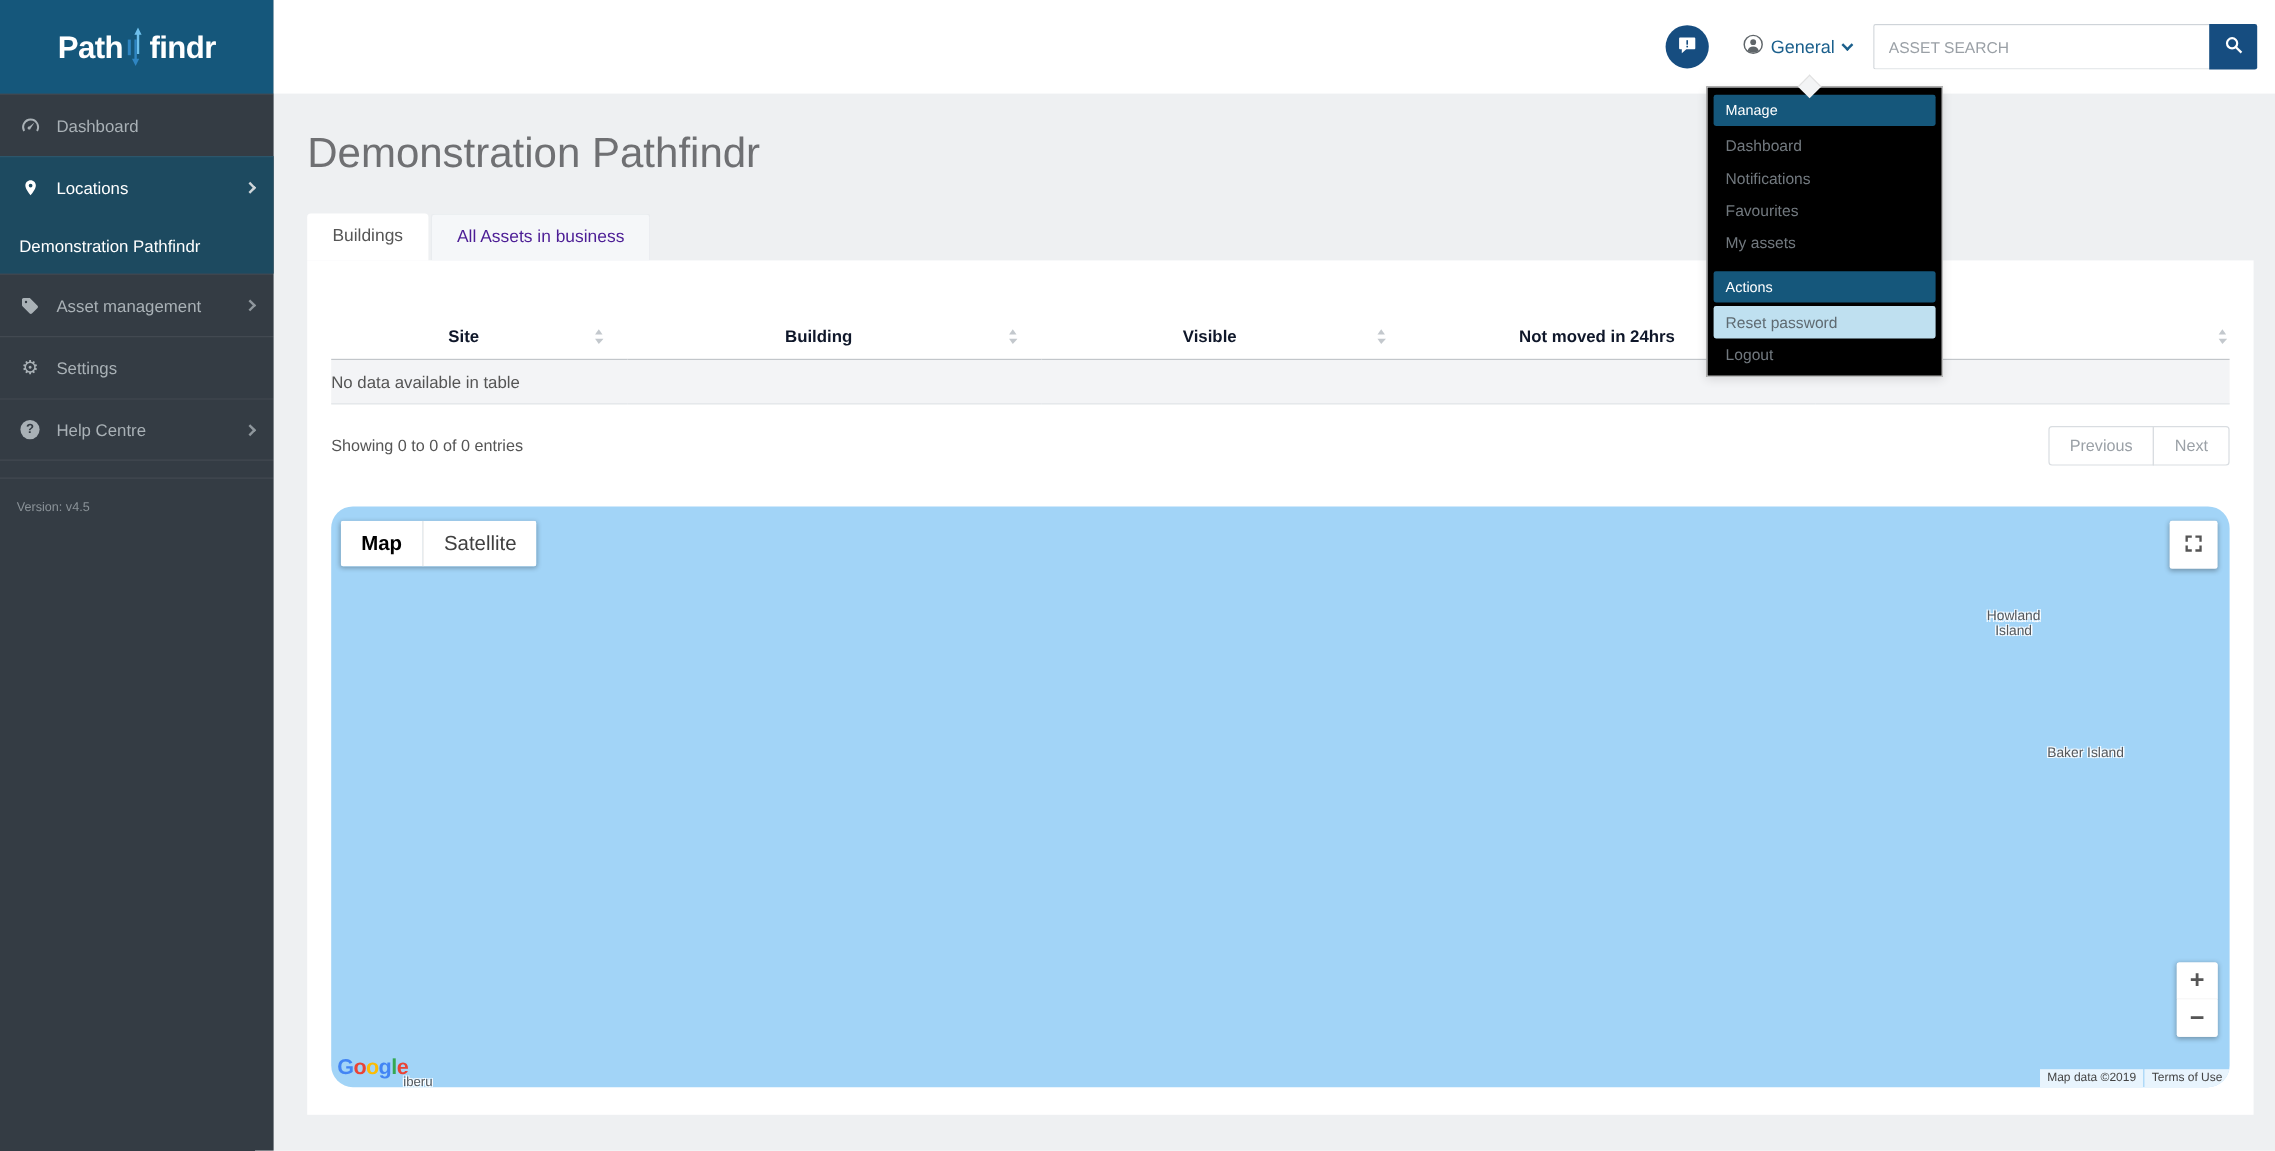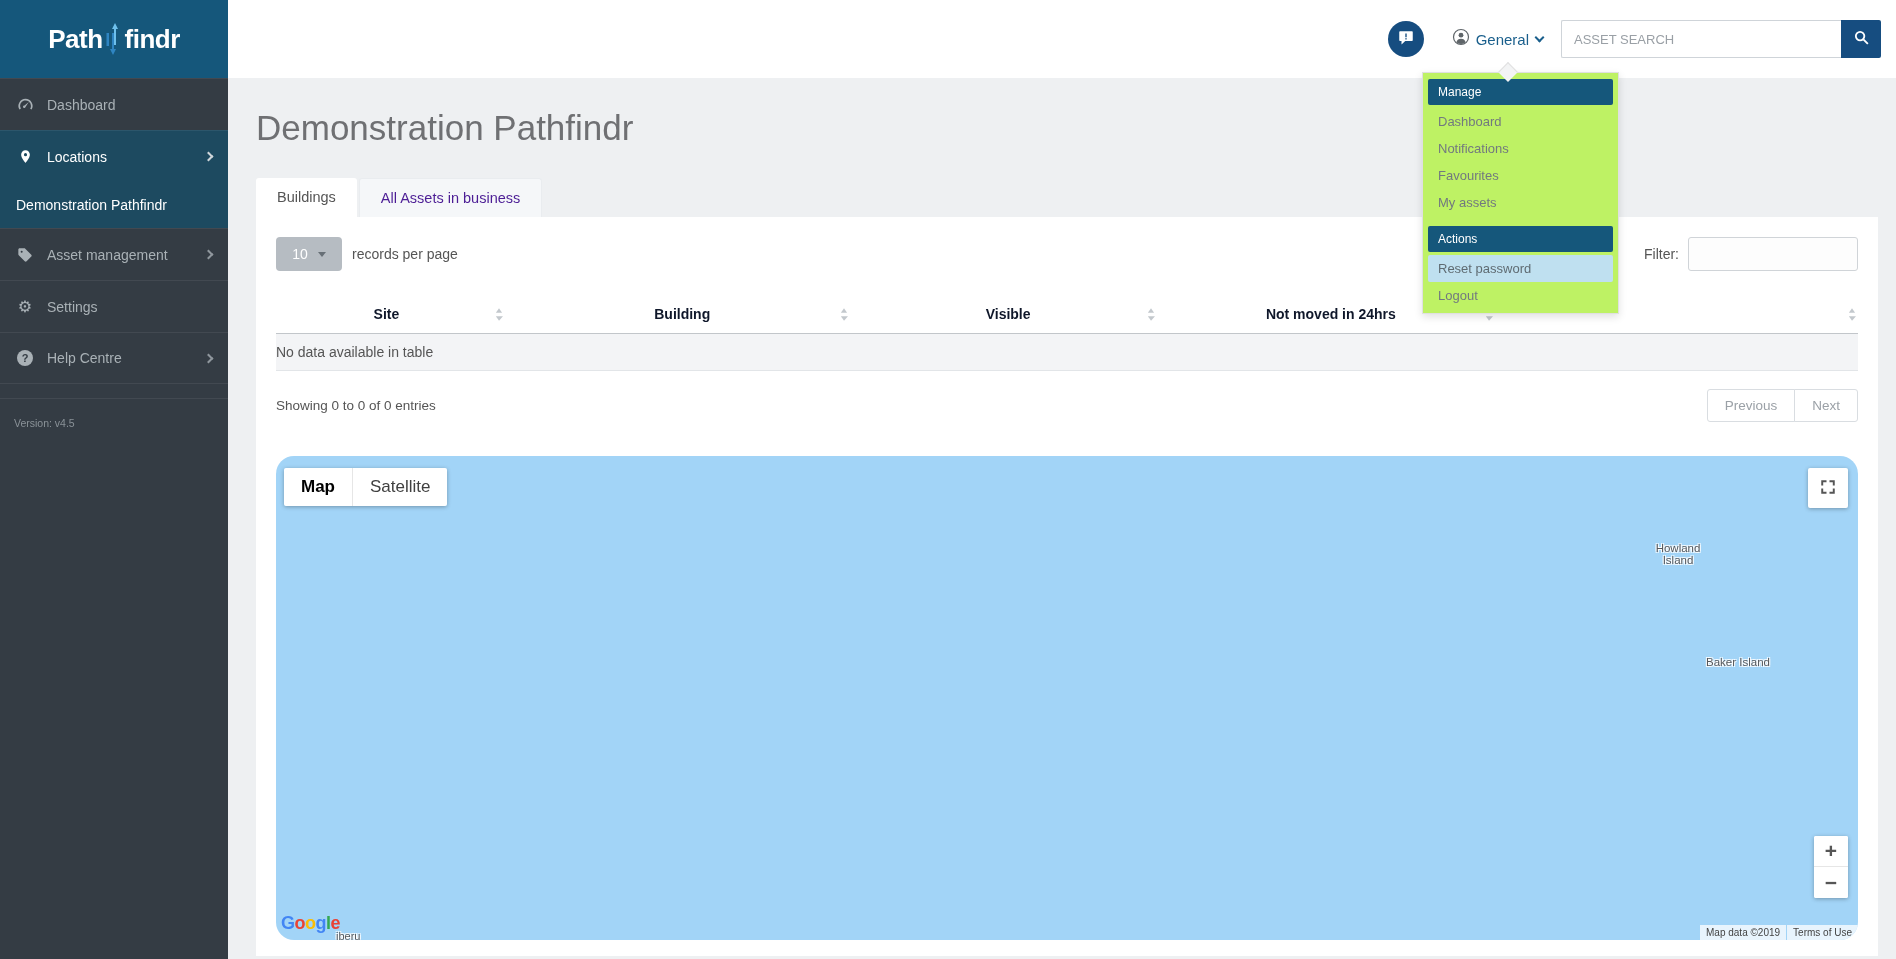--- a/index.html
+++ b/index.html
@@ -33,21 +33,21 @@
   .chat-btn { width:36px; height:36px; border-radius:50%; background:#164d80; display:flex; align-items:center; justify-content:center; margin-right:28px; cursor:pointer; border:none; }
   .user-menu { display:flex; align-items:center; margin-right:18px; cursor:pointer; }
   .user-menu-label { color:#1a5f8c; font-size:15px; margin:0 7px 0 6px; }
   .chev-down { width:7px; height:7px; border-right:2px solid #1a5f8c; border-bottom:2px solid #1a5f8c; transform:rotate(45deg); margin-top:-3px; }
   .search-group { display:flex; }
   .search-input { width:280px; height:38px; border:1px solid #cfd4d9; border-right:none; border-radius:2px 0 0 2px; padding:0 12px; font-size:13px; color:#333; outline:none; font-family:inherit; background:#fff; }
   .search-input::placeholder { color:#9aa0a6; }
   .search-btn { width:40px; height:38px; background:#164d80; border:none; border-radius:0 2px 2px 0; display:flex; align-items:center; justify-content:center; cursor:pointer; }
 
   
-  .dropdown { position:absolute; left:1422px; top:72px; width:197px; background:#bef264; border:1px solid #e0e0e0; box-shadow:0 3px 8px rgba(0,0,0,0.12); padding:6px 5px 4px; z-index:60; }
+  .dropdown { position:absolute; left:1422px; top:72px; width:197px; background:#000000; border:1px solid #e0e0e0; box-shadow:0 3px 8px rgba(0,0,0,0.12); padding:6px 5px 4px; z-index:60; }
   .dropdown-caret { position:absolute; top:-8px; left:78px; width:14px; height:14px; background:#f3f4f5; border-left:1px solid #e0e0e0; border-top:1px solid #e0e0e0; transform:rotate(45deg); }
   .dropdown-header { background:#15577b; color:#fff; font-size:12px; padding:6px 10px; border-radius:2px; margin-bottom:3px; }
   .dropdown-header.second { margin-top:10px; }
   .dropdown-item { font-size:13px; color:#72797f; padding:6px 10px; cursor:pointer; border-radius:2px; }
   .dropdown-item.highlight { background:#bfe0f0; color:#5f6b72; }
 
   
   .content { flex:1; padding:18px 18px 0 28px; }
   .page-title { font-size:35px; font-weight:400; color:#6f7073; margin:12px 0 30px; }
   .tabs { display:flex; }
@@ -205,33 +205,20 @@
 
   <main class="content">
     <h1 class="page-title">Demonstration Pathfindr</h1>
 
     <div class="tabs">
       <div class="tab active">Buildings</div>
       <div class="tab inactive">All Assets in business</div>
     </div>
 
     <section class="panel">
-      <div class="table-controls">
-        <div class="left-controls">
-          <div class="page-size-select">
-            <span>10</span>
-            <span class="select-caret"></span>
-          </div>
-          <span class="rpp-label">records per page</span>
-        </div>
-        <div class="right-controls">
-          <span class="filter-label">Filter:</span>
-          <input class="filter-input" type="text" style="">
-        </div>
-      </div>
 
       <table class="data-table">
         <colgroup>
           <col style="width:15.6%">
             <col style="width:21.8%">
             <col style="width:19.4%">
             <col style="width:21.4%">
             <col style="width:21.8%">
         </colgroup>
         <thead>

